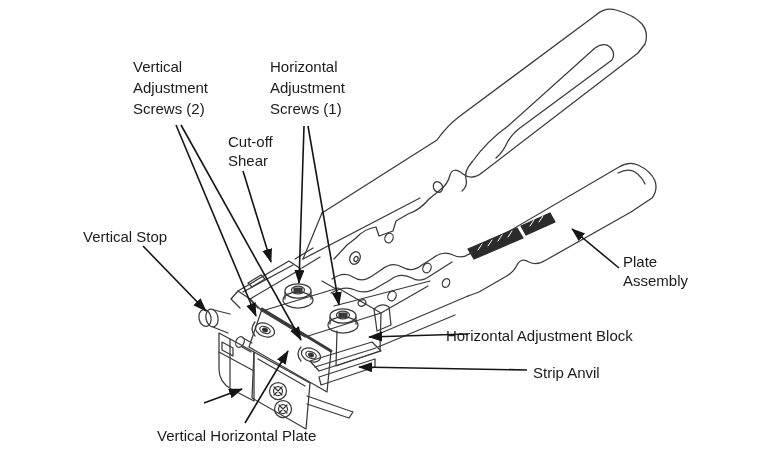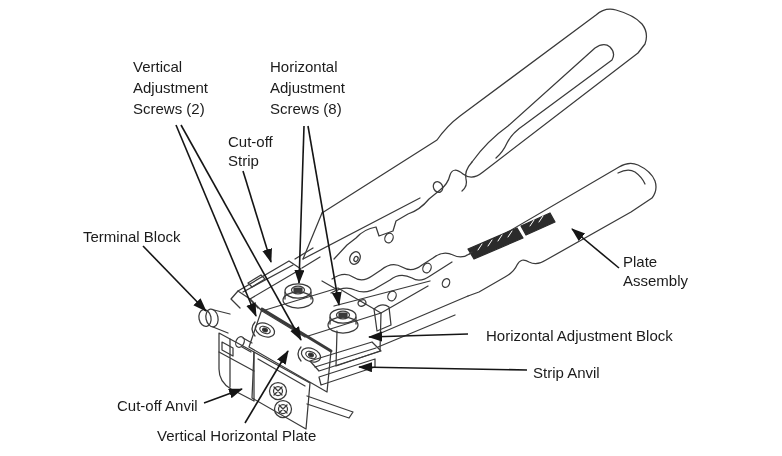--- a/index.html
+++ b/index.html
@@ -16,21 +16,21 @@
     color:#1b1b1b;
     font-size:15px;
     line-height:21px;
     white-space:pre-line;
   }
   #lbl-vas{left:133px;top:56px;}
   #lbl-has{left:270px;top:56px;}
   #lbl-cos{left:228px;top:132px;line-height:19px;}
   #lbl-ts{left:83px;top:226px;}
   #lbl-ha{left:623px;top:252px;line-height:19px;}
-  #lbl-hab{left:486px;top:325px;text-align:right;}
+  #lbl-hab{left:446px;top:325px;text-align:right;}
   #lbl-sg{left:533px;top:362px;}
   #lbl-coa{left:117px;top:395px;}
   #lbl-vap{left:157px;top:425px;}
 </style>
 </head>
 <body>
 
 <div class="stage">
 
   <svg class="art" width="782" height="456" viewBox="0 0 782 456">
@@ -179,31 +179,30 @@
       <path d="M245,423 L288,351" marker-end="url(#ah)"></path>
     </g>
   </svg>
 
   <div class="lbl" id="lbl-vas">Vertical
 Adjustment
 Screws (2)</div>
 
   <div class="lbl" id="lbl-has">Horizontal
 Adjustment
-Screws (8)</div>
+Screws (1)</div>
 
   <div class="lbl" id="lbl-cos">Cut-off
-Strip</div>
-
-  <div class="lbl" id="lbl-ts">Terminal Block</div>
+Shear</div>
+
+  <div class="lbl" id="lbl-ts">Vertical Stop</div>
 
   <div class="lbl" id="lbl-ha">Plate
 Assembly</div>
 
   <div class="lbl" id="lbl-hab">Horizontal Adjustment Block</div>
 
   <div class="lbl" id="lbl-sg">Strip Anvil</div>
 
-  <div class="lbl" id="lbl-coa">Cut-off Anvil</div>
 
   <div class="lbl" id="lbl-vap">Vertical Horizontal Plate</div>
 
 </div>
 
 </body></html>

